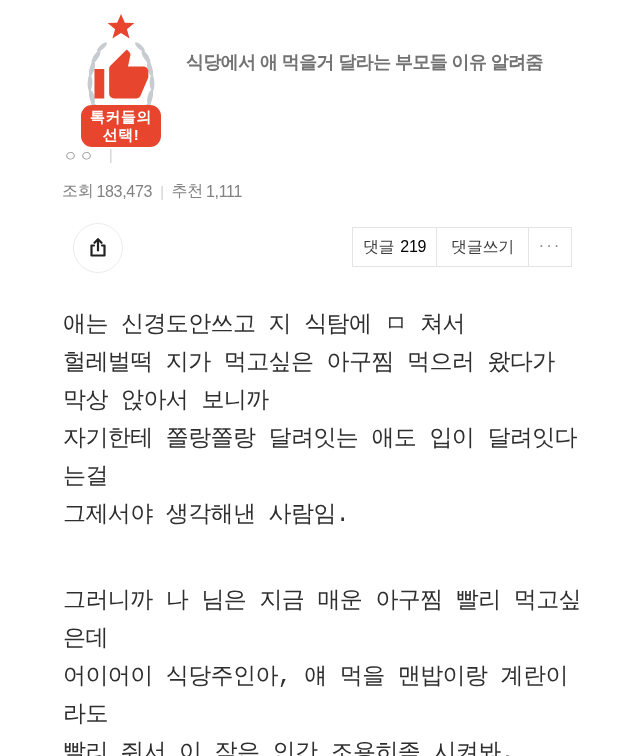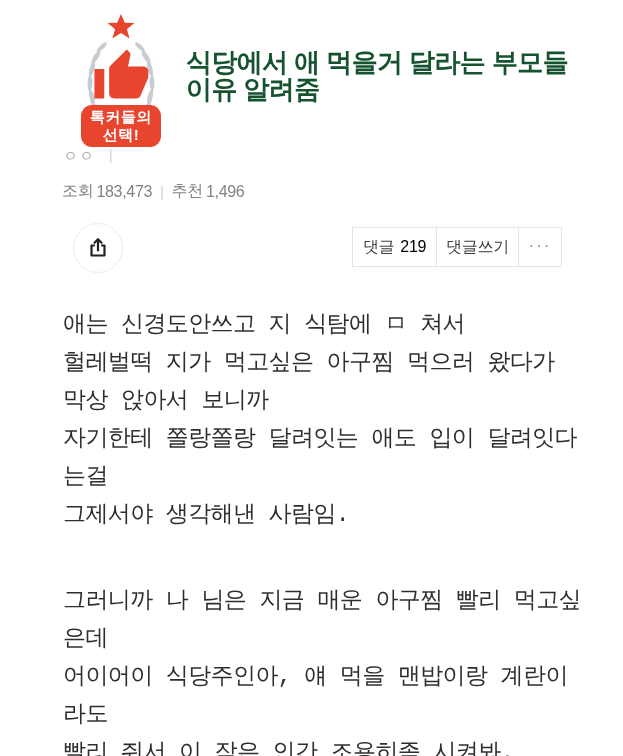--- a/index.html
+++ b/index.html
@@ -16,21 +16,21 @@
   }
 
   
   .badge { position: absolute; left: 73px; top: 13px; width: 96px; height: 134px; }
   .wreath-stem { stroke: #c6ccd2; stroke-width: 2; fill: none; }
   .ribbon-text { font-family: "Liberation Sans", "DejaVu Sans", sans-serif; font-weight: 800; font-size: 15px; fill: #ffffff; text-anchor: middle; letter-spacing: 0.5px; }
 
   
   .title {
     position: absolute; left: 186px; top: 49px; width: 385px;
-    font-size: 26px; font-weight: 700; color: #14532d;
+    font-size: 18px; font-weight: 700; color: #737373;
     line-height: 27px; letter-spacing: -0.6px;
   }
 
   
   .meta1 {
     position: absolute; left: 63px; top: 147px;
     font-size: 15px; color: #9c9c9c; display: flex; align-items: flex-start;
   }
   .meta1 .author { letter-spacing: 1px; }
   .meta1 .sep { margin: 0 10px 0 14px; color: #cfcfcf; font-size: 14px; }
@@ -55,21 +55,21 @@
   .btn-group { position: absolute; left: 352px; top: 227px; height: 40px; display: flex; }
   .btn-group button {
     height: 40px; background: #ffffff; border: 1px solid #e4e4e4;
     font-family: inherit; font-size: 16px; color: #3c3c3c;
     display: flex; align-items: center; justify-content: center;
     cursor: pointer; letter-spacing: -0.3px;
   }
   .btn-group button + button { margin-left: -1px; }
   .btn-comments { width: 85px; }
   .btn-comments .cnt { margin-left: 6px; color: #000000; }
-  .btn-write { width: 83px; }
+  .btn-write { width: 93px; }
   .btn-more { width: 44px; }
   .btn-more .dots { color: #8b8b8b; font-size: 17px; letter-spacing: 2px; line-height: 1; padding-bottom: 4px; }
 
   
   .post-body {
     position: absolute; left: 63px; top: 306px; right: 36px;
     font-size: 23px; color: #2e2e2e; line-height: 38px; letter-spacing: -0.6px;
   }
   .post-body p { white-space: pre-line; font-family: Liberation Mono, monospace; }
   .post-body .p2 { margin-top: 48px; }
@@ -107,21 +107,21 @@
   <div class="meta1">
     <span class="author">ㅇㅇ</span>
     <span class="sep">|</span>
   </div>
 
   <div class="meta2">
     <span>조회</span>
     <span class="num">183,473</span>
     <span class="sep">|</span>
     <span>추천</span>
-    <span class="num">1,496</span>
+    <span class="num">1,111</span>
   </div>
 
   <button class="share-btn" type="button">
     <svg width="24" height="24" viewBox="0 0 24 24" fill="none" stroke="#222222" stroke-width="2.2" stroke-linecap="round" stroke-linejoin="round">
       <path d="M8 9.5 H5.5 V19.5 H18.5 V9.5 H16"></path>
       <path d="M12 14.5 V3.5"></path>
       <path d="M8.5 6.8 L12 3.3 L15.5 6.8"></path>
     </svg>
   </button>
 

